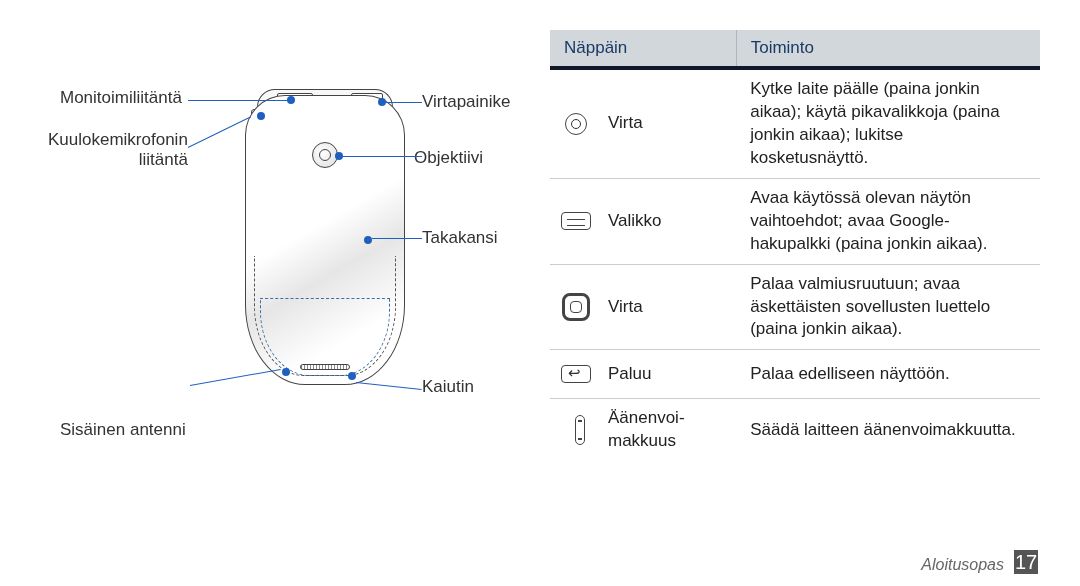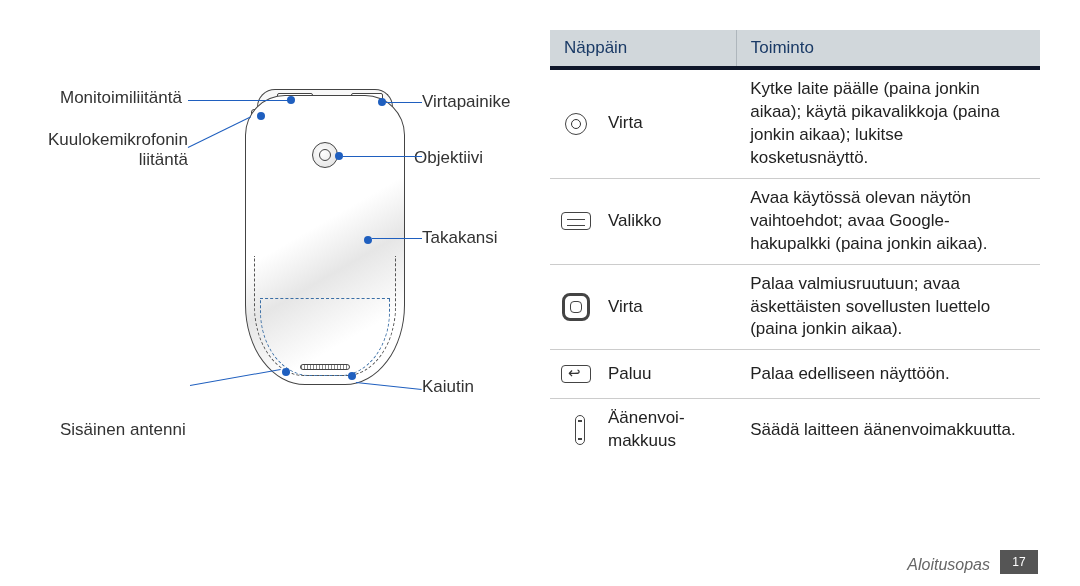--- a/index.html
+++ b/index.html
@@ -234,22 +234,22 @@
   
   .footer {
     position: absolute;
     right: 42px; bottom: 12px;
     display:flex; align-items:flex-end; gap:10px;
     font-style: italic; color:#666; font-size: 16px;
   }
   .pagebox {
     background:#555; color:#fff;
     font-style: normal;
-    width:38px;height:24px; display:flex;align-items:center;justify-content:center;
-    font-size:12px;
+    width:24px;height:24px; display:flex;align-items:center;justify-content:center;
+    font-size:20px;
   }
 </style>
 </head>
 <body>
 
 <div class="page">
   <div class="left-col">
     <div class="diagram-wrap">
       <div class="phone">
         <div class="phone-top"></div>

